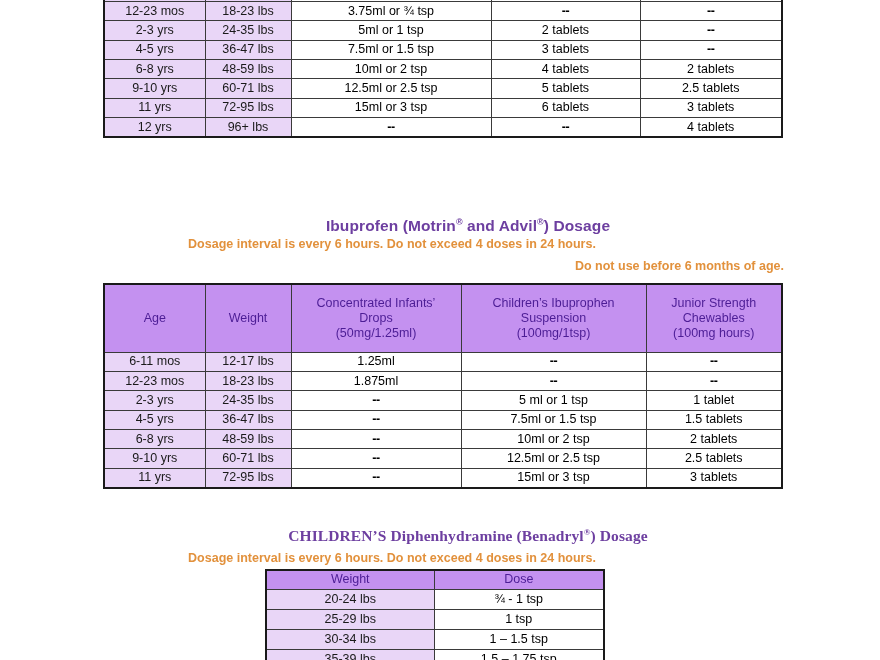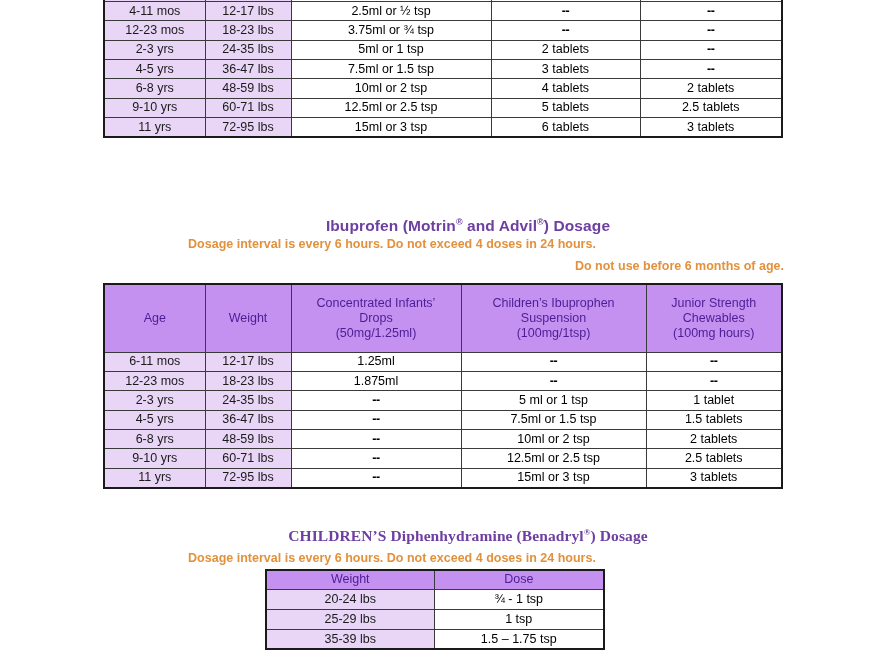--- a/index.html
+++ b/index.html
@@ -149,27 +149,20 @@
     </colgroup>
     <tbody id="acet-body">
         <tr>
           <td class="label-cell">0-3 mos</td>
           <td class="label-cell">6-11 lbs</td>
           <td class="value-cell">1.25ml (CALL doctor FIRST)</td>
           <td class="value-cell dash">--</td>
           <td class="value-cell dash">--</td>
         </tr>
         <tr>
-          <td class="label-cell">4-11 mos</td>
-          <td class="label-cell">12-17 lbs</td>
-          <td class="value-cell">2.5ml or ½ tsp</td>
-          <td class="value-cell dash">--</td>
-          <td class="value-cell dash">--</td>
-        </tr>
-        <tr>
           <td class="label-cell">12-23 mos</td>
           <td class="label-cell">18-23 lbs</td>
           <td class="value-cell">3.75ml or ¾ tsp</td>
           <td class="value-cell dash">--</td>
           <td class="value-cell dash">--</td>
         </tr>
         <tr>
           <td class="label-cell">2-3 yrs</td>
           <td class="label-cell">24-35 lbs</td>
           <td class="value-cell">5ml or 1 tsp</td>
@@ -196,20 +189,27 @@
           <td class="value-cell">12.5ml or 2.5 tsp</td>
           <td class="value-cell">5 tablets</td>
           <td class="value-cell">2.5 tablets</td>
         </tr>
         <tr>
           <td class="label-cell">11 yrs</td>
           <td class="label-cell">72-95 lbs</td>
           <td class="value-cell">15ml or 3 tsp</td>
           <td class="value-cell">6 tablets</td>
           <td class="value-cell">3 tablets</td>
+        </tr>
+        <tr>
+          <td class="label-cell">12 yrs</td>
+          <td class="label-cell">96+ lbs</td>
+          <td class="value-cell dash">--</td>
+          <td class="value-cell dash">--</td>
+          <td class="value-cell">4 tablets</td>
         </tr>
       </tbody>
   </table>
 </div>
 
 <div class="section-title" id="ibuprofen-title">
   <span>Ibuprofen (Motrin</span><sup class="reg">®</sup><span> and Advil</span><sup class="reg">®</sup><span>) Dosage</span>
 </div>
 <div class="section-sub" id="ibuprofen-sub-1">Dosage interval is every 6 hours.  Do not exceed 4 doses in 24 hours.</div>
 <div class="section-sub" id="ibuprofen-sub-2">Do not use before 6 months of age.</div>
@@ -318,18 +318,22 @@
     <tbody id="ben-body">
         <tr>
           <td class="label-cell">20-24 lbs</td>
           <td class="value-cell">¾ - 1 tsp</td>
         </tr>
         <tr>
           <td class="label-cell">25-29 lbs</td>
           <td class="value-cell">1 tsp</td>
         </tr>
         <tr>
+          <td class="label-cell">30-34 lbs</td>
+          <td class="value-cell">1 – 1.5 tsp</td>
+        </tr>
+        <tr>
           <td class="label-cell">35-39 lbs</td>
           <td class="value-cell">1.5 – 1.75 tsp</td>
         </tr>
       </tbody>
   </table>
 </div>
 
 </body></html>

